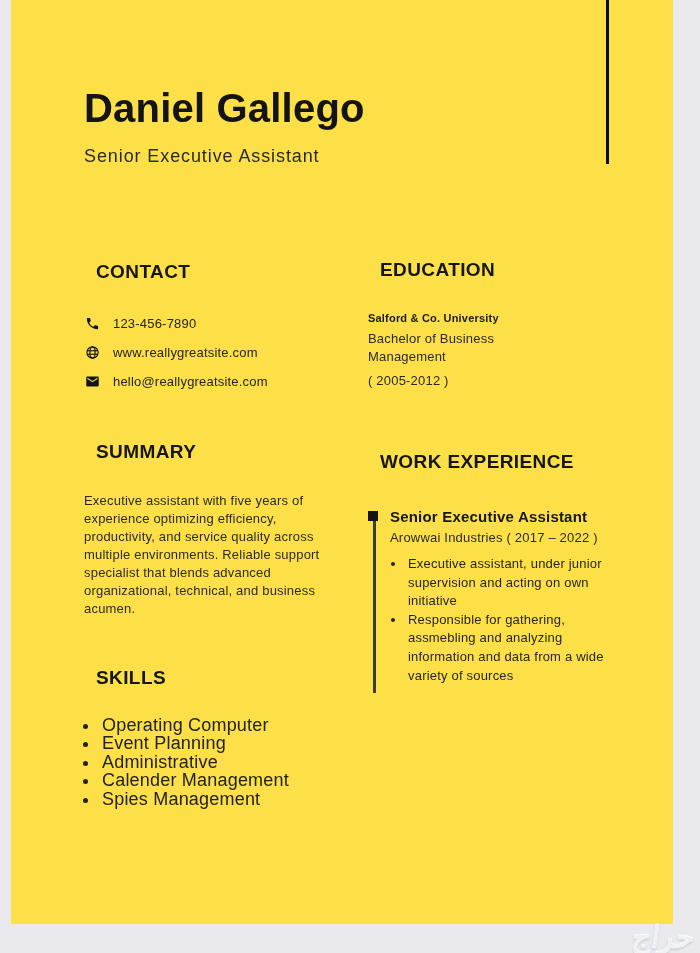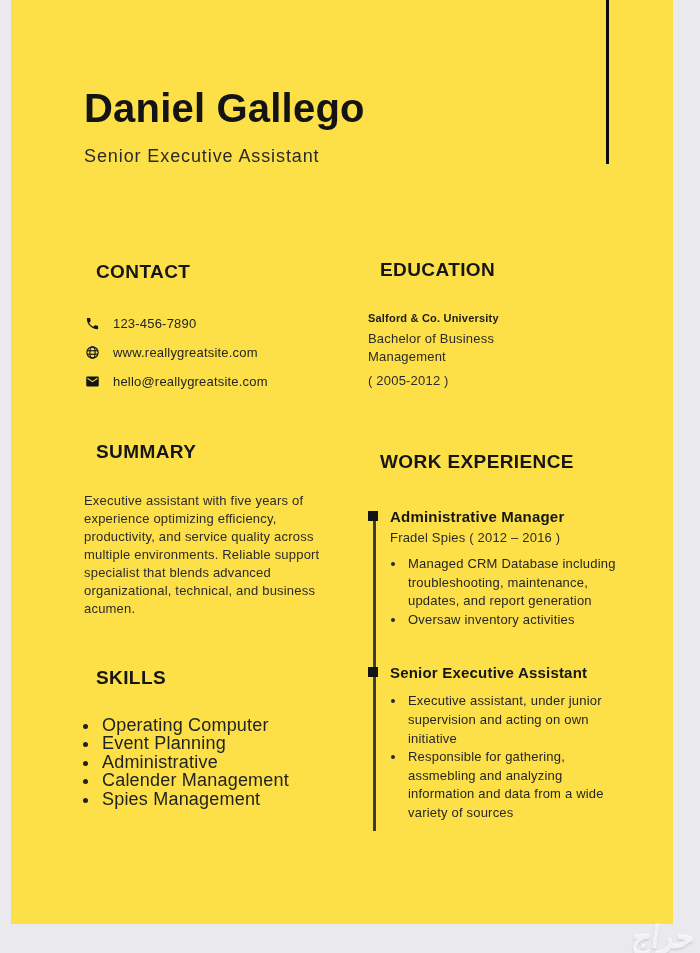--- a/index.html
+++ b/index.html
@@ -146,33 +146,25 @@
   <div class="section summary-sec">
     <h2 class="sec-heading">SUMMARY</h2>
     <p class="summary-text">Executive assistant with five years of experience optimizing efficiency, productivity, and service quality across multiple environments. Reliable support specialist that blends advanced organizational, technical, and business acumen.</p>
   </div>
 
   <div class="section work-sec">
     <h2 class="sec-heading">WORK EXPERIENCE</h2>
     <div class="timeline">
       <div class="timeline-line"></div>
 
-      <div class="job">
-        <span class="job-marker"></span>
-        <h3 class="job-title">Administrative Manager</h3>
-        <div class="job-company">Fradel Spies ( 2012 – 2016 )</div>
-        <ul class="job-bullets">
-          <li>Managed CRM Database including troubleshooting, maintenance, updates, and report generation</li>
-          <li>Oversaw inventory activities</li>
-        </ul>
-      </div>
 
       <div class="job">
         <span class="job-marker"></span>
         <h3 class="job-title">Senior Executive Assistant</h3>
+        <div class="job-company">Arowwai Industries ( 2017 – 2022 )</div>
         <ul class="job-bullets">
           <li>Executive assistant, under junior supervision and acting on own initiative</li>
           <li>Responsible for gathering, assmebling and analyzing information and data from a wide variety of sources</li>
         </ul>
       </div>
     </div>
   </div>
 
   <div class="section skills-sec">
     <h2 class="sec-heading">SKILLS</h2>

